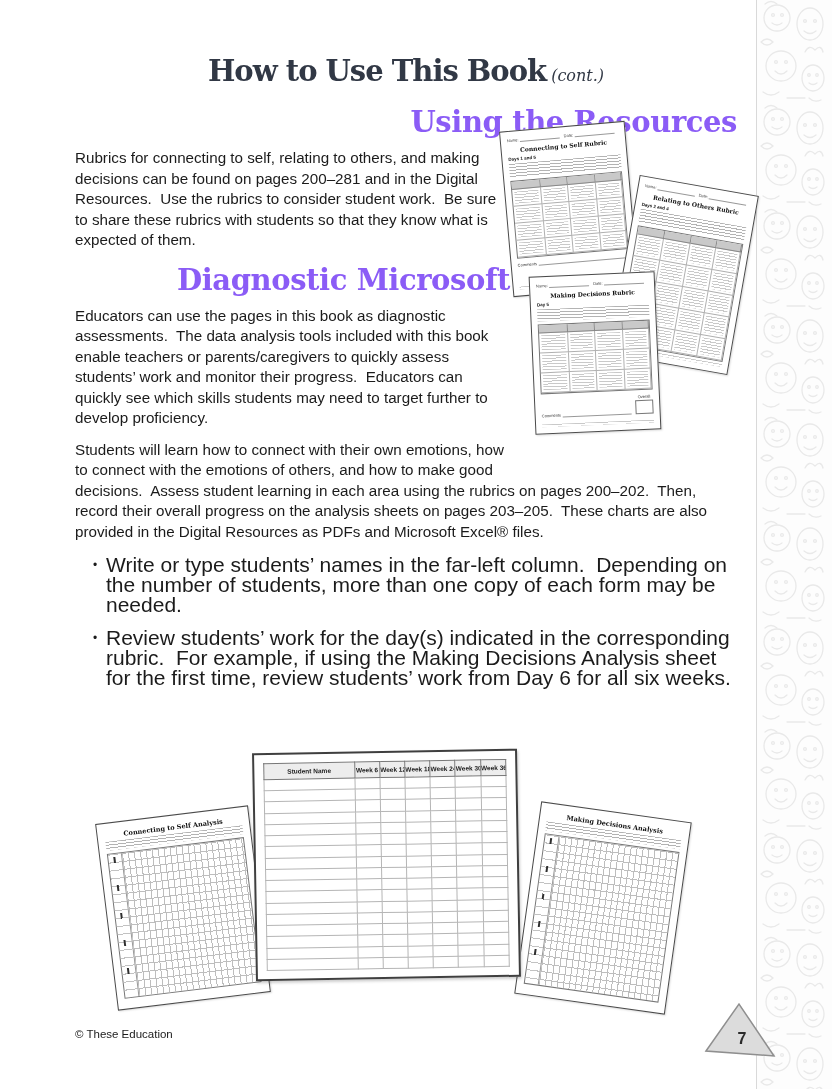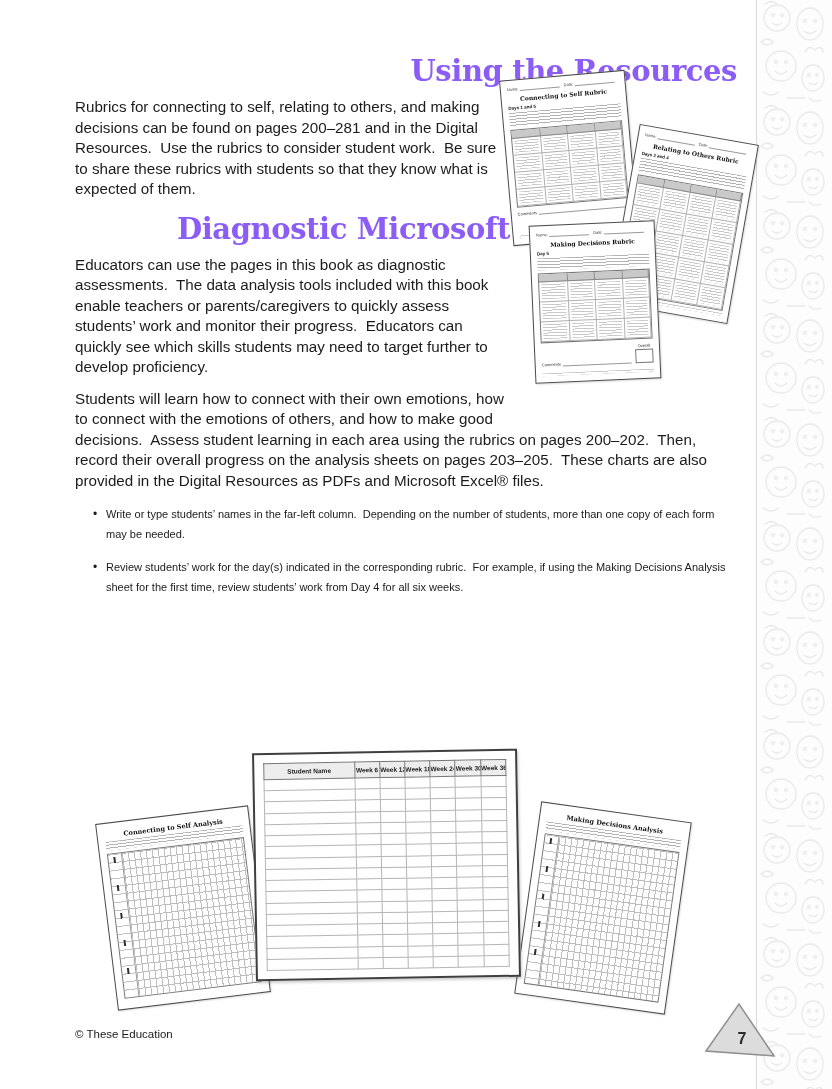--- a/index.html
+++ b/index.html
@@ -11,21 +11,21 @@
   .content{position:absolute;left:75px;top:54px;width:662px;}
   .doc-title{margin:0 0 12px;text-align:center;font-family:"DejaVu Serif",serif;font-weight:bold;
              font-size:29px;letter-spacing:-1px;color:#313845;line-height:34px;}
   .doc-title .cont{font-size:16px;font-weight:normal;font-style:italic;letter-spacing:0;margin-left:5px;color:#313845;}
   h2.sec{font-family:"DejaVu Serif",serif;font-weight:bold;font-size:29px;letter-spacing:-0.4px;
          color:#8b5cf6;margin:12px 0 9px;text-align:right;}
   h2.sec.first{margin-top:0;}
   h3.sec{font-family:"DejaVu Serif",serif;font-weight:bold;font-size:18.5px;letter-spacing:-0.3px;
          color:#313845;margin:15px 0 13px;}
   p.body{font-size:15.2px;line-height:20.5px;margin:0 0 11px;white-space:pre-wrap;}
-  .bullet{position:relative;margin:13px 0 12px 16px;padding-left:15px;font-size:11px;line-height:20px;white-space:pre-wrap;}
+  .bullet{position:relative;margin:13px 0 12px 16px;padding-left:15px;font-size:21px;line-height:20px;white-space:pre-wrap;}
   .bullet::before{content:"•";position:absolute;left:2px;top:0;font-size:12px;color:#1b1b1b;}
   
   .rubric-float{float:right;width:215px;height:318px;margin:2px 0 4px 12px;position:relative;}
   .mini-page{position:absolute;background:#fff;border:1px solid #4a4a4a;padding:6px;box-sizing:border-box;
              display:flex;flex-direction:column;box-shadow:1px 1px 2px rgba(0,0,0,0.15);}
   #rubricA{left:-16px;top:-24px;width:126px;height:166px;transform:rotate(-5deg);z-index:1;}
   #rubricB{left:101px;top:34px;width:121px;height:182px;transform:rotate(10deg);z-index:2;}
   #rubricC{left:10px;top:124px;width:126px;height:158px;transform:rotate(-2.5deg);z-index:3;}
   .mp-head{display:flex;font-size:4px;color:#444;align-items:flex-end;margin-bottom:2px;}
   .mp-head .line{flex:1;height:4px;border-bottom:1px solid #999;margin:0 4px 0 1px;}
@@ -105,20 +105,21 @@
             <path d="M52 98 q5 5 12 2"></path>
           </g>
         </pattern>
       </defs>
       <rect x="0" y="0" width="75" height="1089" fill="url(#doodle)"></rect>
     </svg>
   </div>
 
   <div class="content">
 
+    <div class="doc-title"><span>How to Use This Book</span><span class="cont">(cont.)</span></div>
 
     <h2 class="sec first">Using the Resources</h2>
 
     <div class="rubric-float">
 
       <div class="mini-page" id="rubricA">
         <div class="mp-head">
           <span>Name:</span>
             <span class="line"></span>
           <span>Date:</span>
@@ -332,21 +333,21 @@
     </div>
 
     <p class="body">Rubrics for connecting to self, relating to others, and making decisions can be found on pages 200–281 and in the Digital Resources.  Use the rubrics to consider student work.  Be sure to share these rubrics with students so that they know what is expected of them.</p>
 
     <h2 class="sec">Diagnostic Microsoft</h2>
     <p class="body">Educators can use the pages in this book as diagnostic assessments.  The data analysis tools included with this book enable teachers or parents/caregivers to quickly assess students’ work and monitor their progress.  Educators can quickly see which skills students may need to target further to develop proficiency.</p>
     <p class="body">Students will learn how to connect with their own emotions, how to connect with the emotions of others, and how to make good decisions.  Assess student learning in each area using the rubrics on pages 200–202.  Then, record their overall progress on the analysis sheets on pages 203–205.  These charts are also provided in the Digital Resources as PDFs and Microsoft Excel® files.</p>
 
     <div class="bullets">
       <div class="bullet">Write or type students’ names in the far-left column.  Depending on the number of students, more than one copy of each form may be needed.</div>
-      <div class="bullet">Review students’ work for the day(s) indicated in the corresponding rubric.  For example, if using the Making Decisions Analysis sheet for the first time, review students’ work from Day 4 for all six weeks.</div>
+      <div class="bullet">Review students’ work for the day(s) indicated in the corresponding rubric.  For example, if using the Making Decisions Analysis sheet for the first time, review students’ work from Day 6 for all six weeks.</div>
     </div>
   </div>
 
   <div class="analysis-page" id="analysisLeft">
     <div class="ap-title">Connecting to Self Analysis</div>
     <div class="ap-directions greek"></div>
     <div class="ap-grid">
       <div class="ap-namecol"></div>
       <div class="ap-cells"></div>
     </div>

